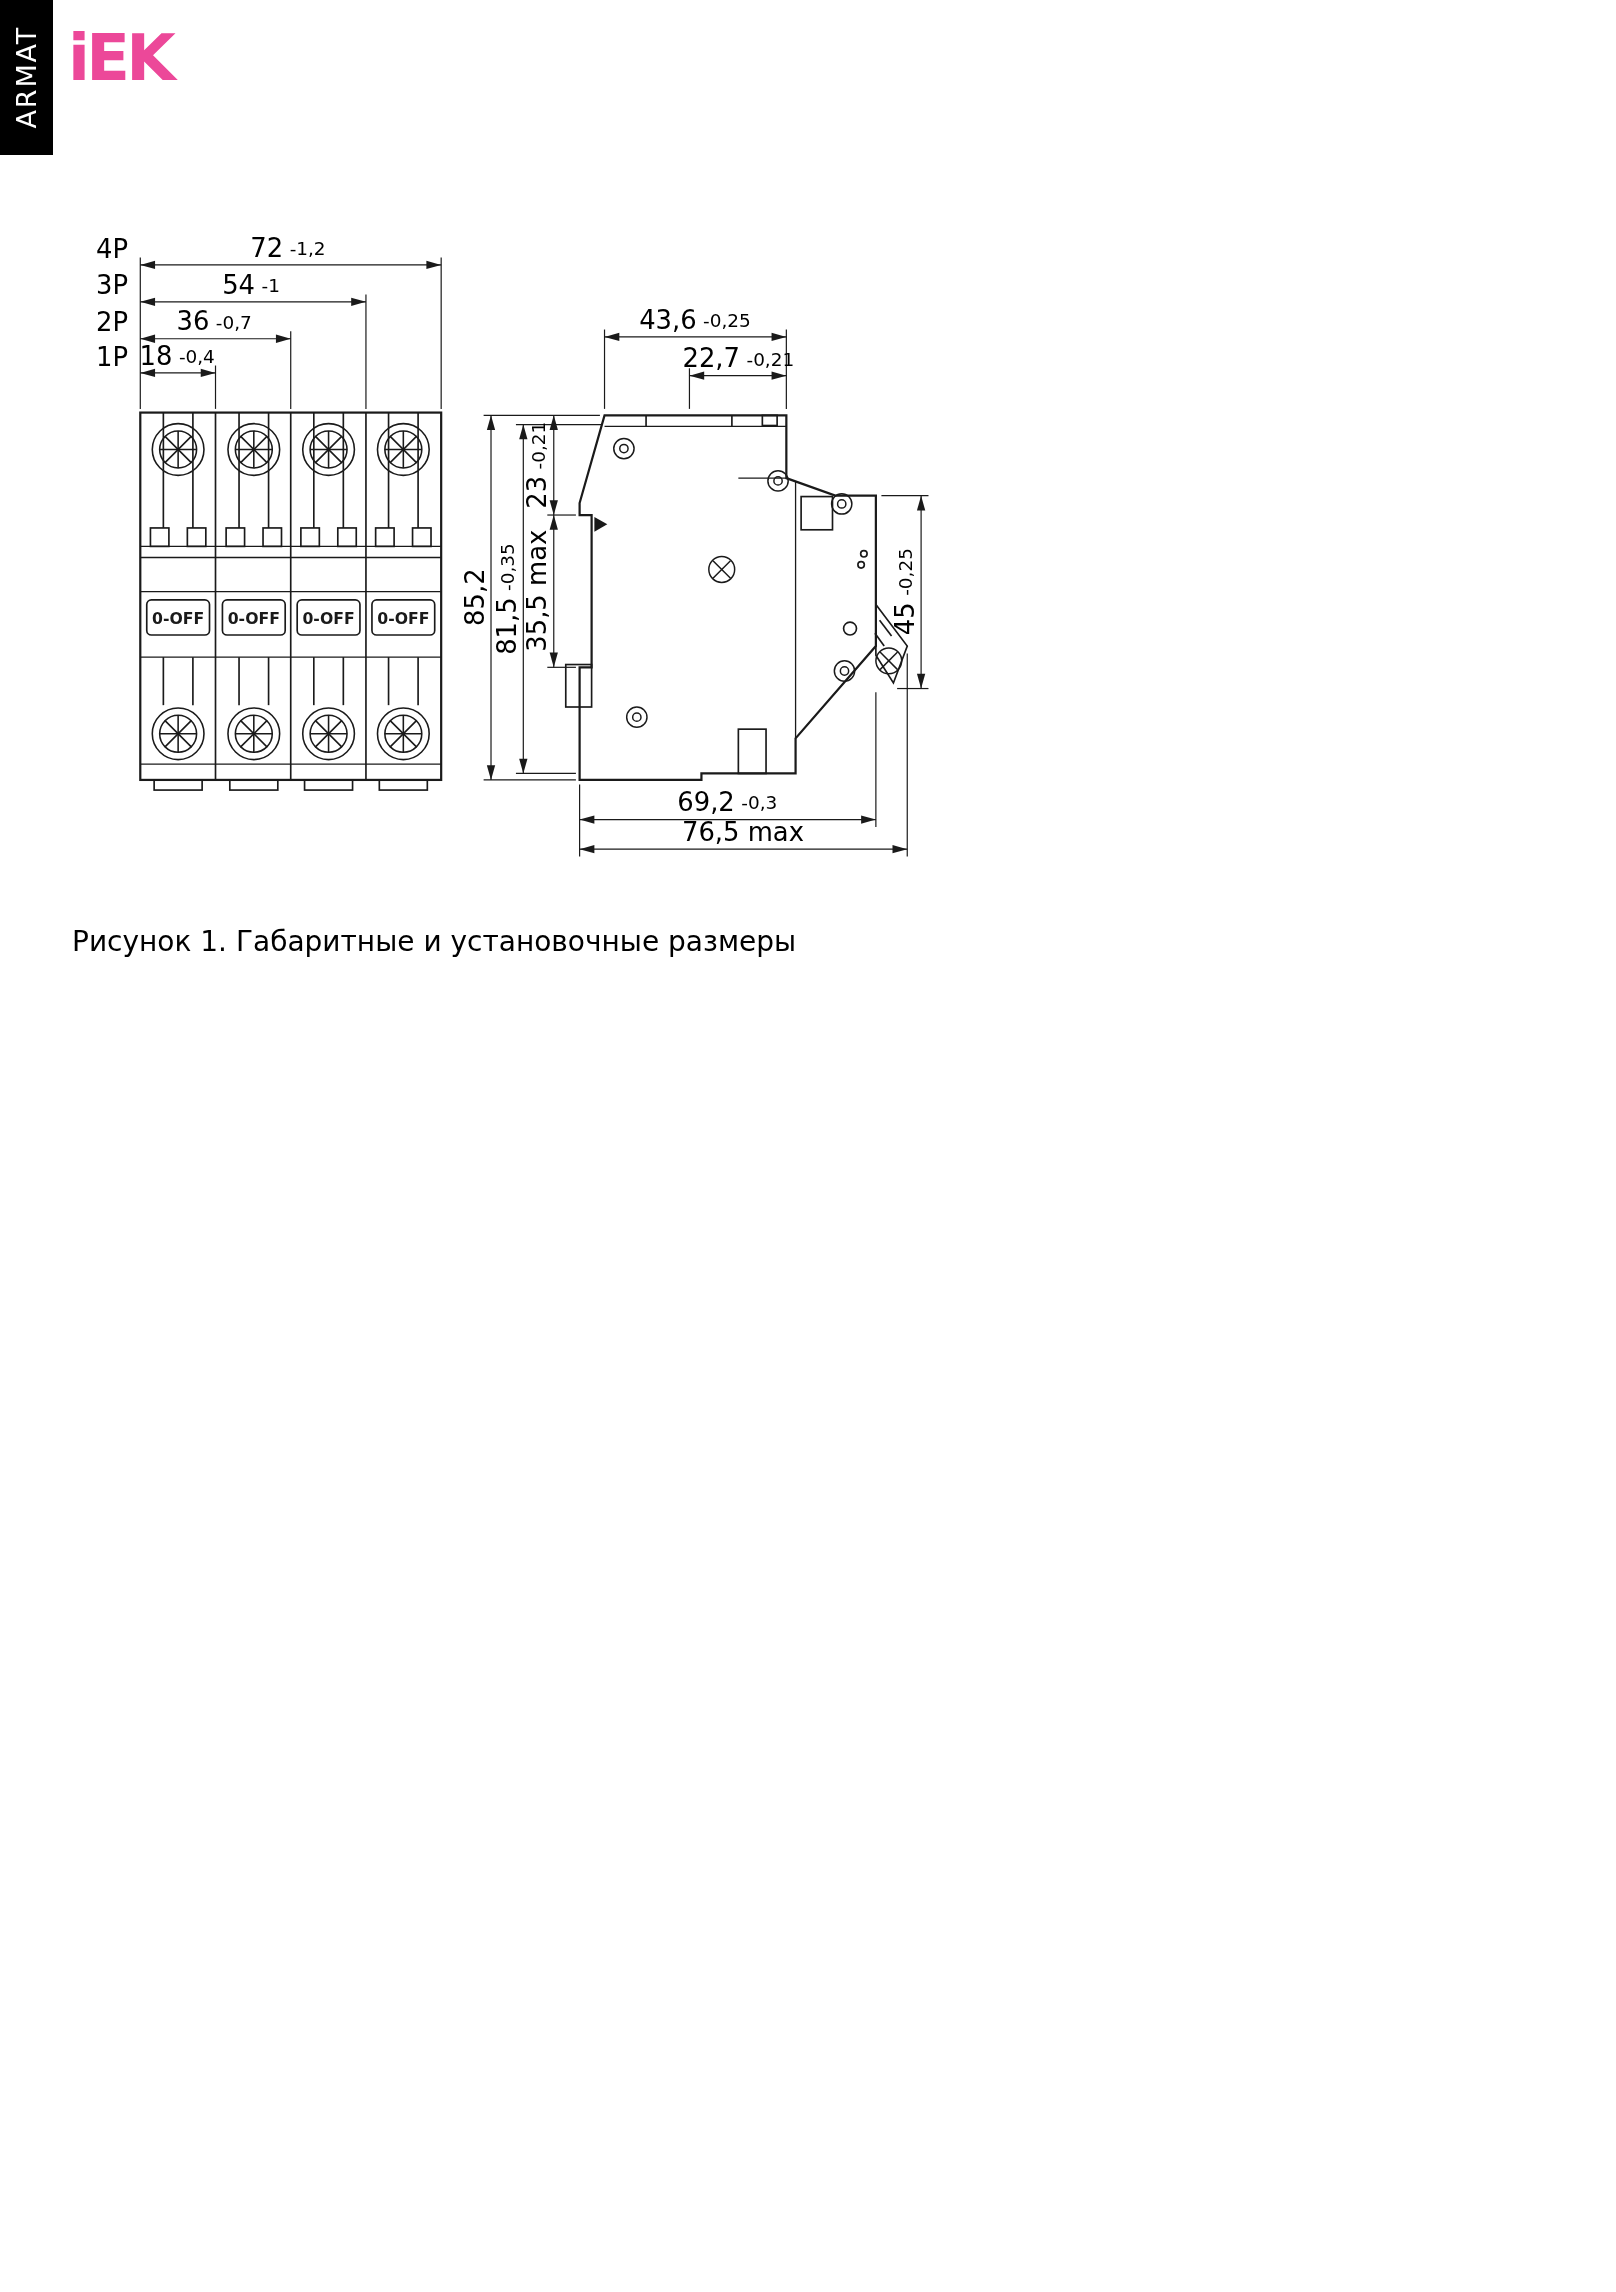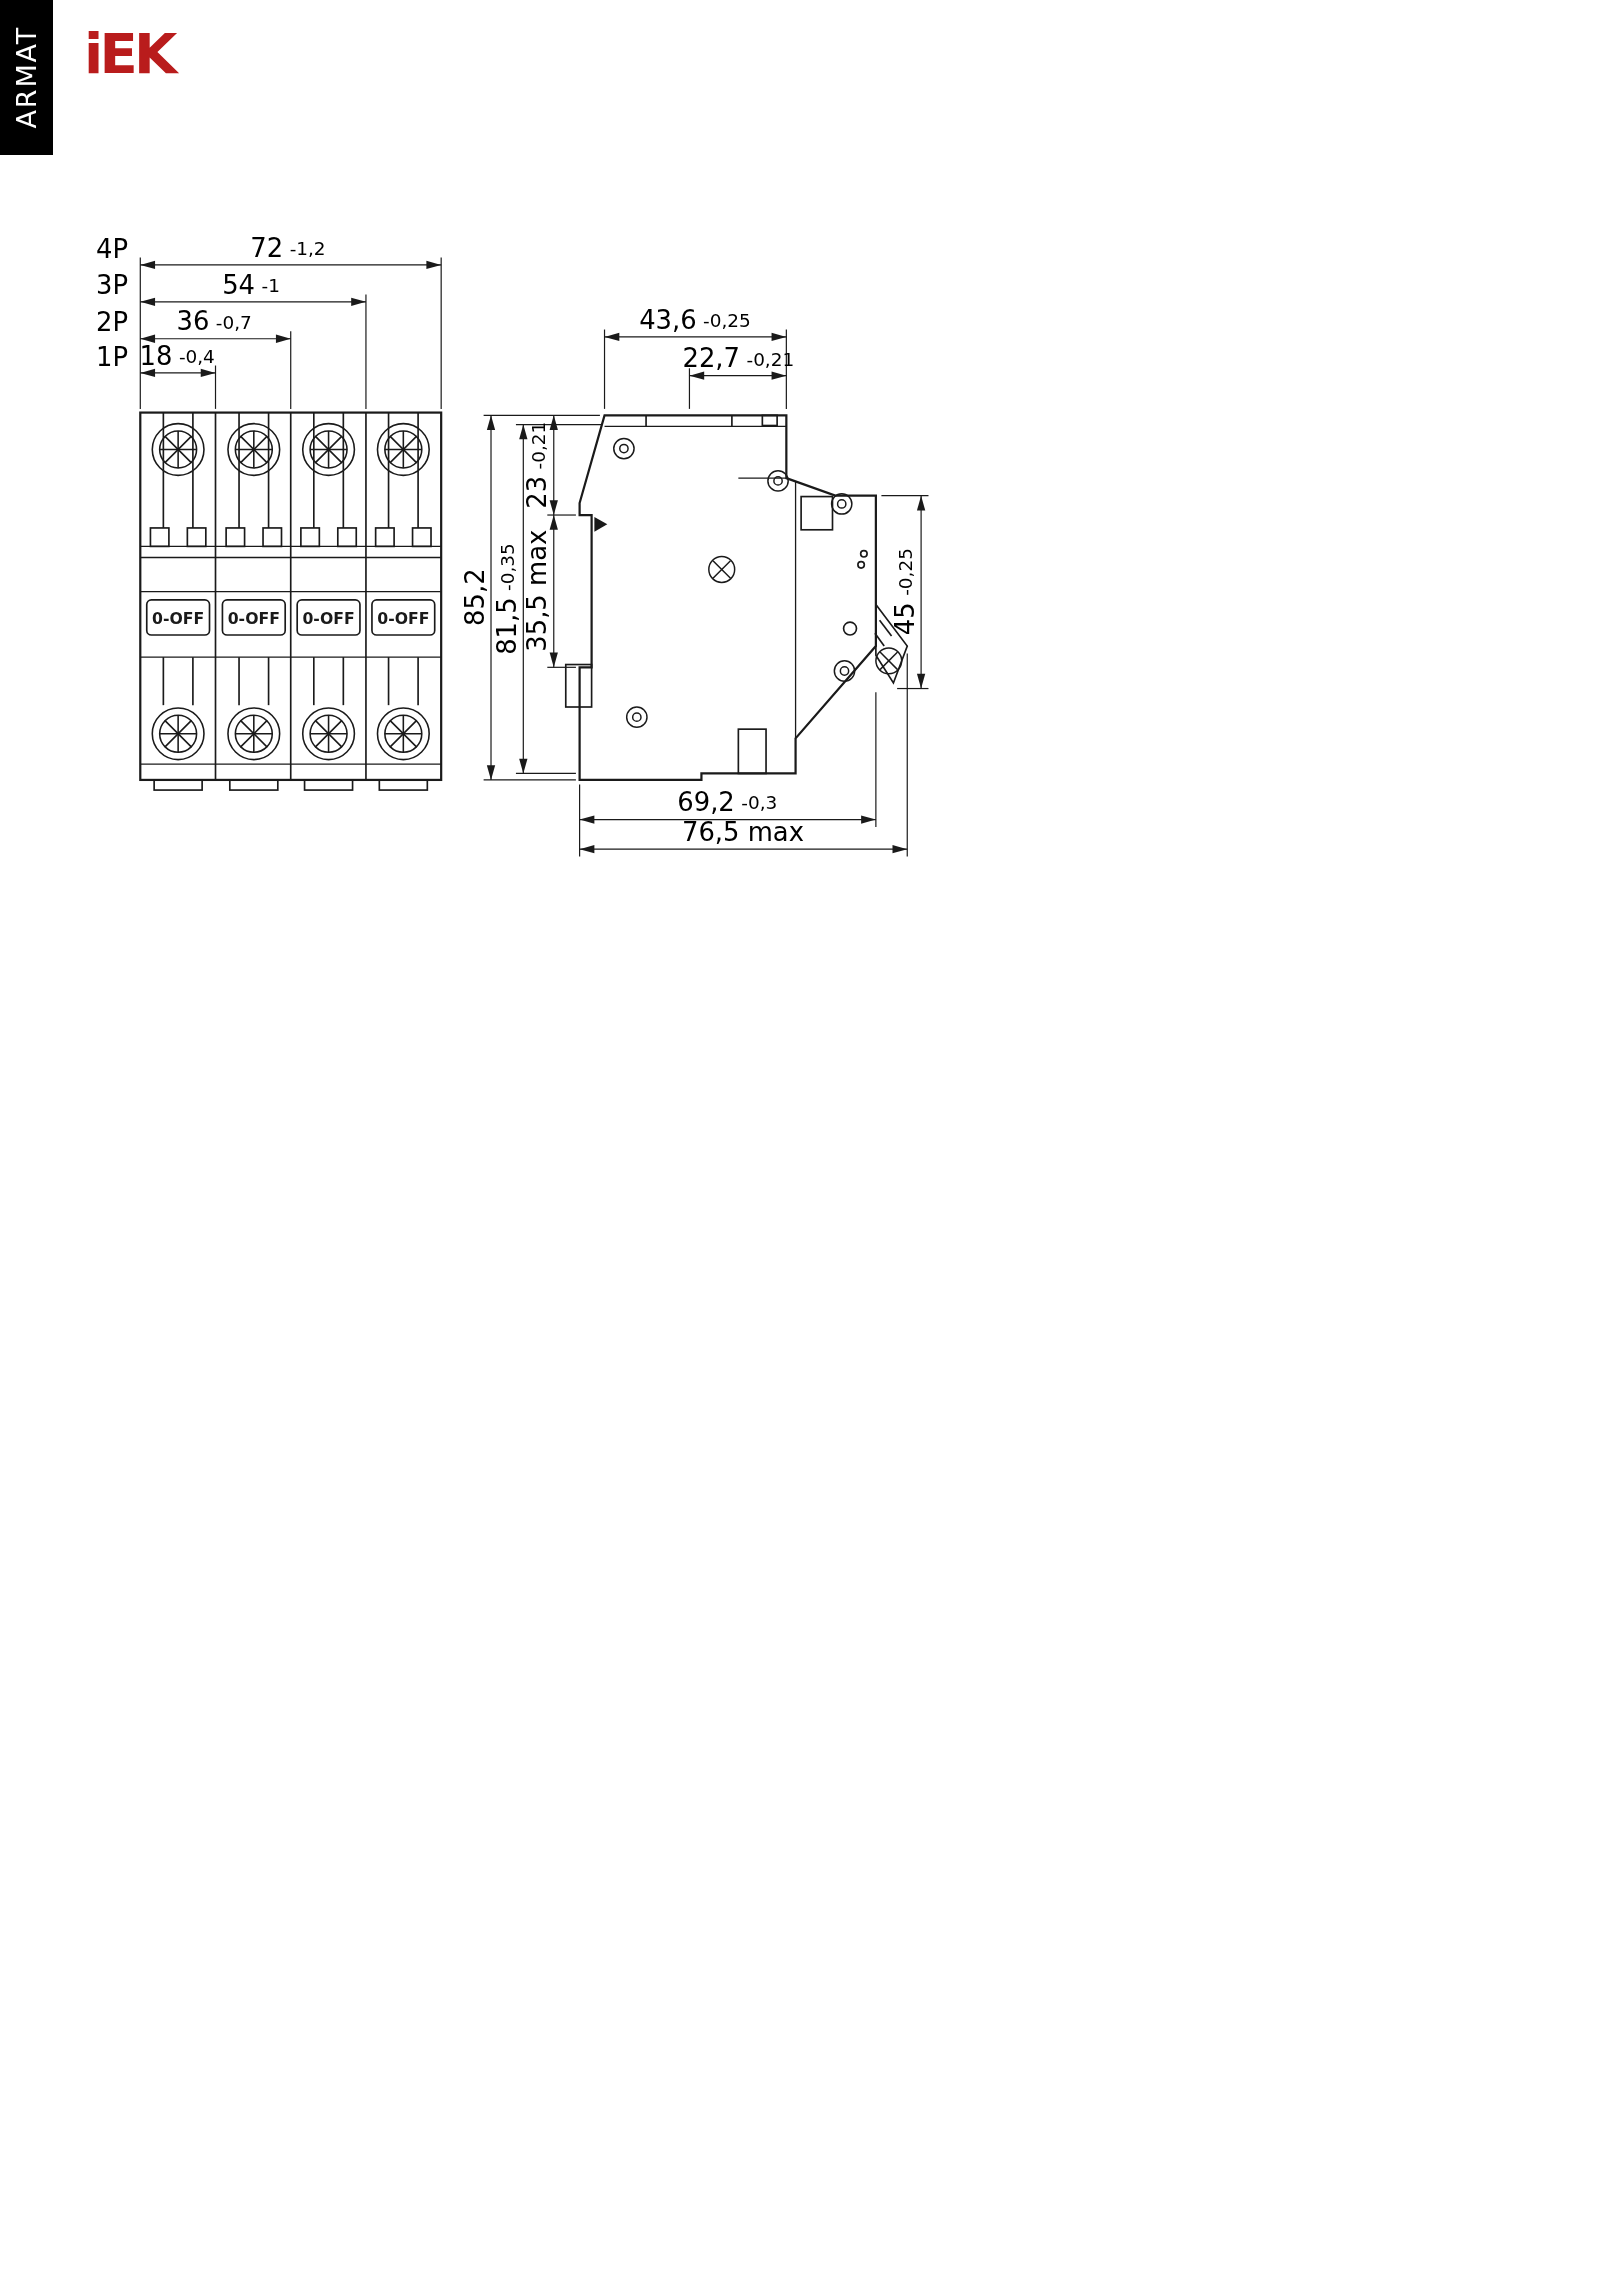--- a/index.html
+++ b/index.html
@@ -24,26 +24,25 @@
     color:#fff;
     font-size:27px;
     letter-spacing:1.8px;
     writing-mode:vertical-rl;
     transform:rotate(180deg);
     font-weight:400;
   }
   .logo{
     position:absolute;
     left:68px; top:26px;
-    font-size:56px;
+    font-size:64px;
     font-weight:bold;
     letter-spacing:-3.7px;
-    color:#b91c1c;
+    color:#ec4899;
     line-height:1;
-    margin-left:16px;
   }
   .caption{
     position:absolute;
     left:72px; top:925px;
     font-size:28px;
     color:#000;
   }
   svg.drawing{
     position:absolute;
     left:0; top:0;
@@ -282,15 +281,16 @@
     </g>
 
     <g fill="#1a1a1a" stroke="none" font-size="17" font-weight="bold">
       <text x="193" y="676" text-anchor="middle">0-OFF</text>
       <text x="275" y="676" text-anchor="middle">0-OFF</text>
       <text x="356" y="676" text-anchor="middle">0-OFF</text>
       <text x="437" y="676" text-anchor="middle">0-OFF</text>
     </g>
   </svg>
 
+  <div class="caption">Рисунок 1. Габаритные и установочные размеры</div>
 
 </div>
 
 
 </body></html>

